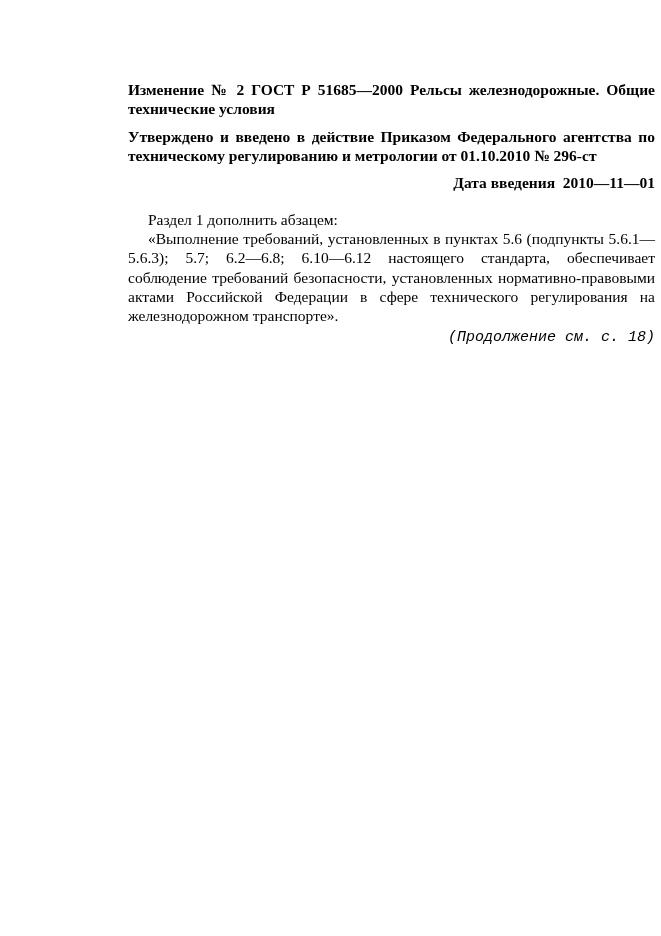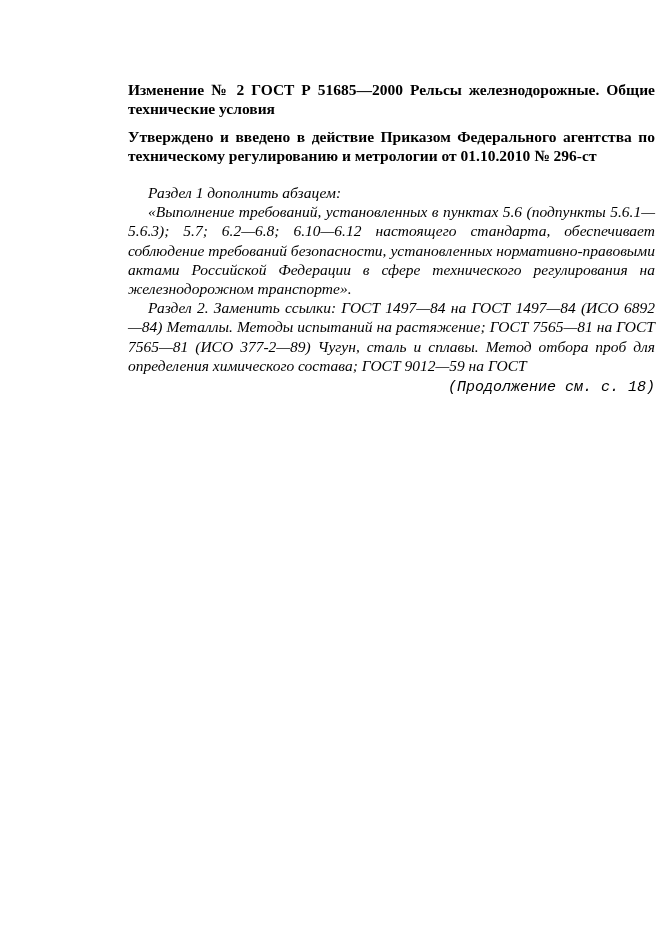--- a/index.html
+++ b/index.html
@@ -15,33 +15,35 @@
     }
     .approved {
       font-weight: bold; font-size: 15.5px; line-height: 19px;
       text-align: justify; text-align-last: left; margin: 9px 0 0 0;
     }
     .date-line {
       font-weight: bold; font-size: 15.5px; line-height: 19px;
       text-align: right; margin: 8px 0 0 0;
     }
     .body-text { margin-top: 18px; font-size: 15.5px; line-height: 19.2px; }
-    .para { margin: 0; text-indent: 20px; text-align: justify; font-style: italic; }
+    .para { margin: 0; text-indent: 20px; text-align: justify; }
     .para.quote { text-align-last: left; }
     .continue {
       font-style: italic; font-size: 15px; text-align: right; margin-top: 4px; font-family: Liberation Mono, monospace;
     }
   </style>
 </head>
 <body>
 
 <div class="page">
   <p class="title-bold">Изменение № 2 ГОСТ Р 51685—2000 Рельсы железнодорожные. Общие технические условия</p>
   <p class="approved">Утверждено и введено в действие Приказом Федерального агентства по техническому регулированию и метрологии от 01.10.2010 № 296-ст</p>
+  <p class="date-line">
+    <span>Дата введения</span>&nbsp;&nbsp;<span>2010—11—01</span>
+  </p>
 
   <div class="body-text">
     <p class="para">Раздел 1 дополнить абзацем:</p>
     <p class="para quote">«Выполнение требований, установленных в пунктах 5.6 (подпункты 5.6.1—5.6.3); 5.7; 6.2—6.8; 6.10—6.12 настоящего стандарта, обеспечивает соблюдение требований безопасности, установленных нормативно-правовыми актами Российской Федерации в сфере технического регулирования на железнодорожном транспорте».</p>
-    <p class="para">Раздел 2. Заменить ссылки: ГОСТ 1497—84 на ГОСТ 1497—84 (ИСО 6892—84) Металлы. Методы испытаний на растяжение; ГОСТ 7565—81 на ГОСТ 7565—81 (ИСО 377-2—89) Чугун, сталь и сплавы. Метод отбора проб для определения химического состава; ГОСТ 9012—59 на ГОСТ</p>
   </div>
 
   <div class="continue">(Продолжение см. с. 18)</div>
 </div>
 
 </body></html>

